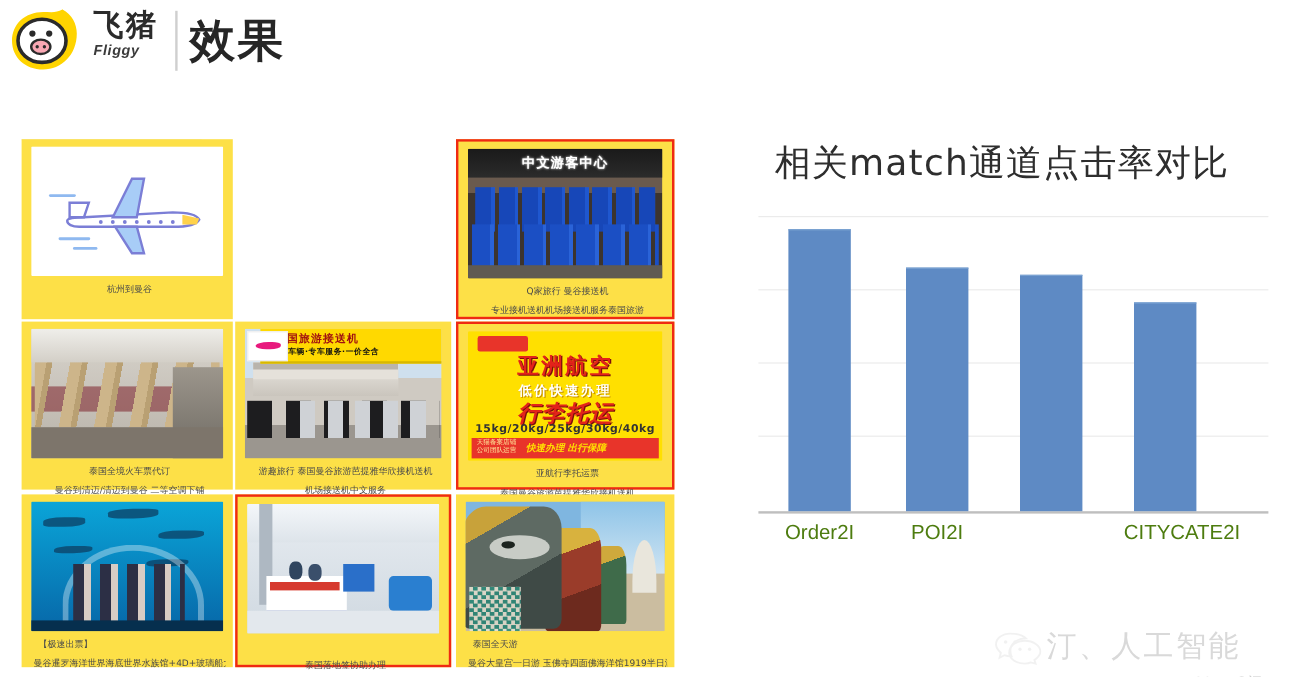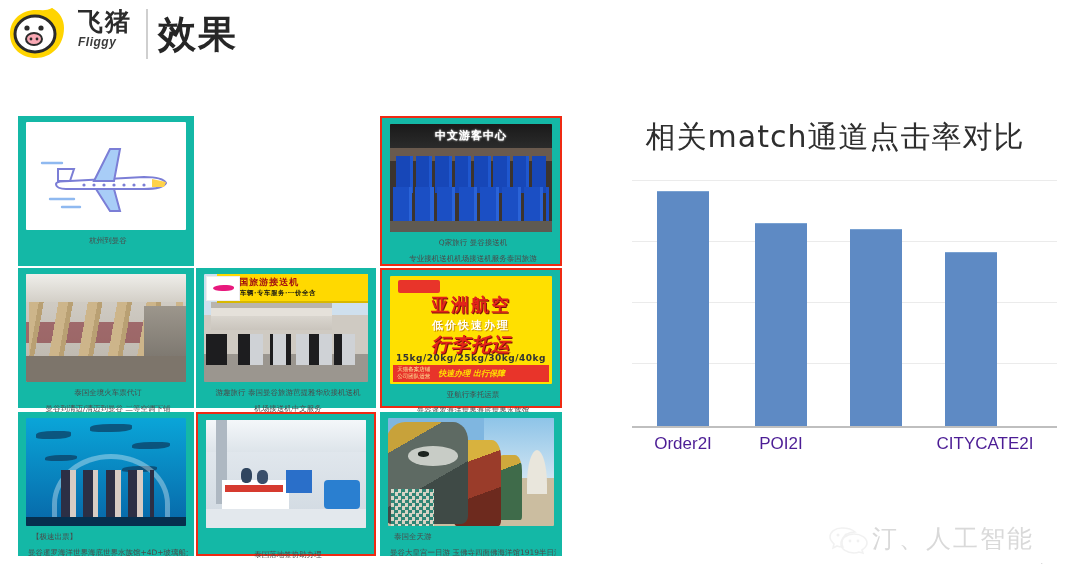--- a/index.html
+++ b/index.html
@@ -24,21 +24,21 @@
   #header-title{
     position:absolute;left:158px;top:9px;
     font-size:38px;line-height:50px;font-weight:bold;color:#262626;
     letter-spacing:2px;
     font-family:"DejaVu Sans",sans-serif;
   }
 
   
   #gallery{position:absolute;left:18px;top:116px;width:530px;height:440px;}
   #gallery-top-rule{position:absolute;left:18px;top:116px;width:150px;height:1px;background:#e8e8e8;}
-  .cell{position:absolute;box-sizing:border-box;background:#14b8a6;}
+  .cell{position:absolute;box-sizing:border-box;background:#fde047;}
   .cell-img{position:absolute;left:8px;top:6px;right:8px;height:108px;overflow:hidden;border-radius:1px;}
   .cell-cap{position:absolute;left:10px;right:6px;font-size:7.5px;color:#4a4a4a;line-height:10px;
             font-family:"DejaVu Sans",sans-serif;text-align:center;white-space:nowrap;
             overflow:hidden;filter:blur(.25px);}
   .cap1{top:120px;}
   .cap2{top:136px;}
   .hl{border:2px solid #ef2a13;}
 
   
   .c1{left:0;width:176px;}
@@ -179,21 +179,21 @@
     position:absolute;left:0;top:22px;width:470px;text-align:center;
     font-size:30px;line-height:38px;font-weight:normal;color:#2e2e2e;letter-spacing:1px;
     font-family:"DejaVu Sans",sans-serif;
   }
   #plot{position:absolute;left:32px;top:84px;width:425px;height:248px;}
   .gridline{position:absolute;left:0;width:100%;height:1px;background:#ebebeb;}
   #axis-baseline{position:absolute;left:0;bottom:0;width:100%;height:2px;background:#bfbfbf;}
   .bar{position:absolute;bottom:2px;background:#5e8ac4;border-top:1px solid #7aa2d2;}
   #xlabels{position:absolute;left:32px;top:336px;width:425px;height:26px;}
   .xlabel{
-    position:absolute;top:0;text-align:center;font-size:17px;line-height:24px;color:#4c1d95;
+    position:absolute;top:0;text-align:center;font-size:17px;line-height:24px;color:#4d7c0f;
     font-family:"Liberation Sans",sans-serif;white-space:nowrap;
   }
 
   
   #watermark{position:absolute;left:828px;top:496px;width:240px;height:60px;margin-top:27px;}
   #wm-icon{position:absolute;left:0;top:2px;width:40px;height:30px;opacity:.35;}
   #wm-text{
     position:absolute;left:44px;top:0;font-size:25px;line-height:32px;color:#d9d9d9;
     letter-spacing:2px;font-family:"DejaVu Sans",sans-serif;white-space:nowrap;
   }
@@ -317,21 +317,21 @@
         <div class="l3">行李托运</div>
         <div class="l4">15kg/20kg/25kg/30kg/40kg</div>
         <div class="ribbon">
           <div class="rl">天猫备案店铺
 公司团队运营</div>
           <div class="rr">快速办理 出行保障</div>
         </div>
       </div>
     </div>
     <div class="cell-cap cap1">亚航行李托运票</div>
-    <div class="cell-cap cap2">曼谷暹罗海洋世界海底世界水族馆</div>
+    <div class="cell-cap cap2">泰国曼谷旅游芭提雅华欣接机送机</div>
   </div>
 
   <div class="cell c1 r3">
     <div class="cell-img">
       <div class="pic aq">
         <div class="fish" style="left:6%;top:12%;width:22%;height:7%"></div>
         <div class="fish" style="left:40%;top:6%;width:26%;height:7%"></div>
         <div class="fish" style="left:66%;top:22%;width:24%;height:7%"></div>
         <div class="fish" style="left:12%;top:34%;width:20%;height:6%"></div>
         <div class="fish" style="left:60%;top:44%;width:22%;height:6%"></div>

